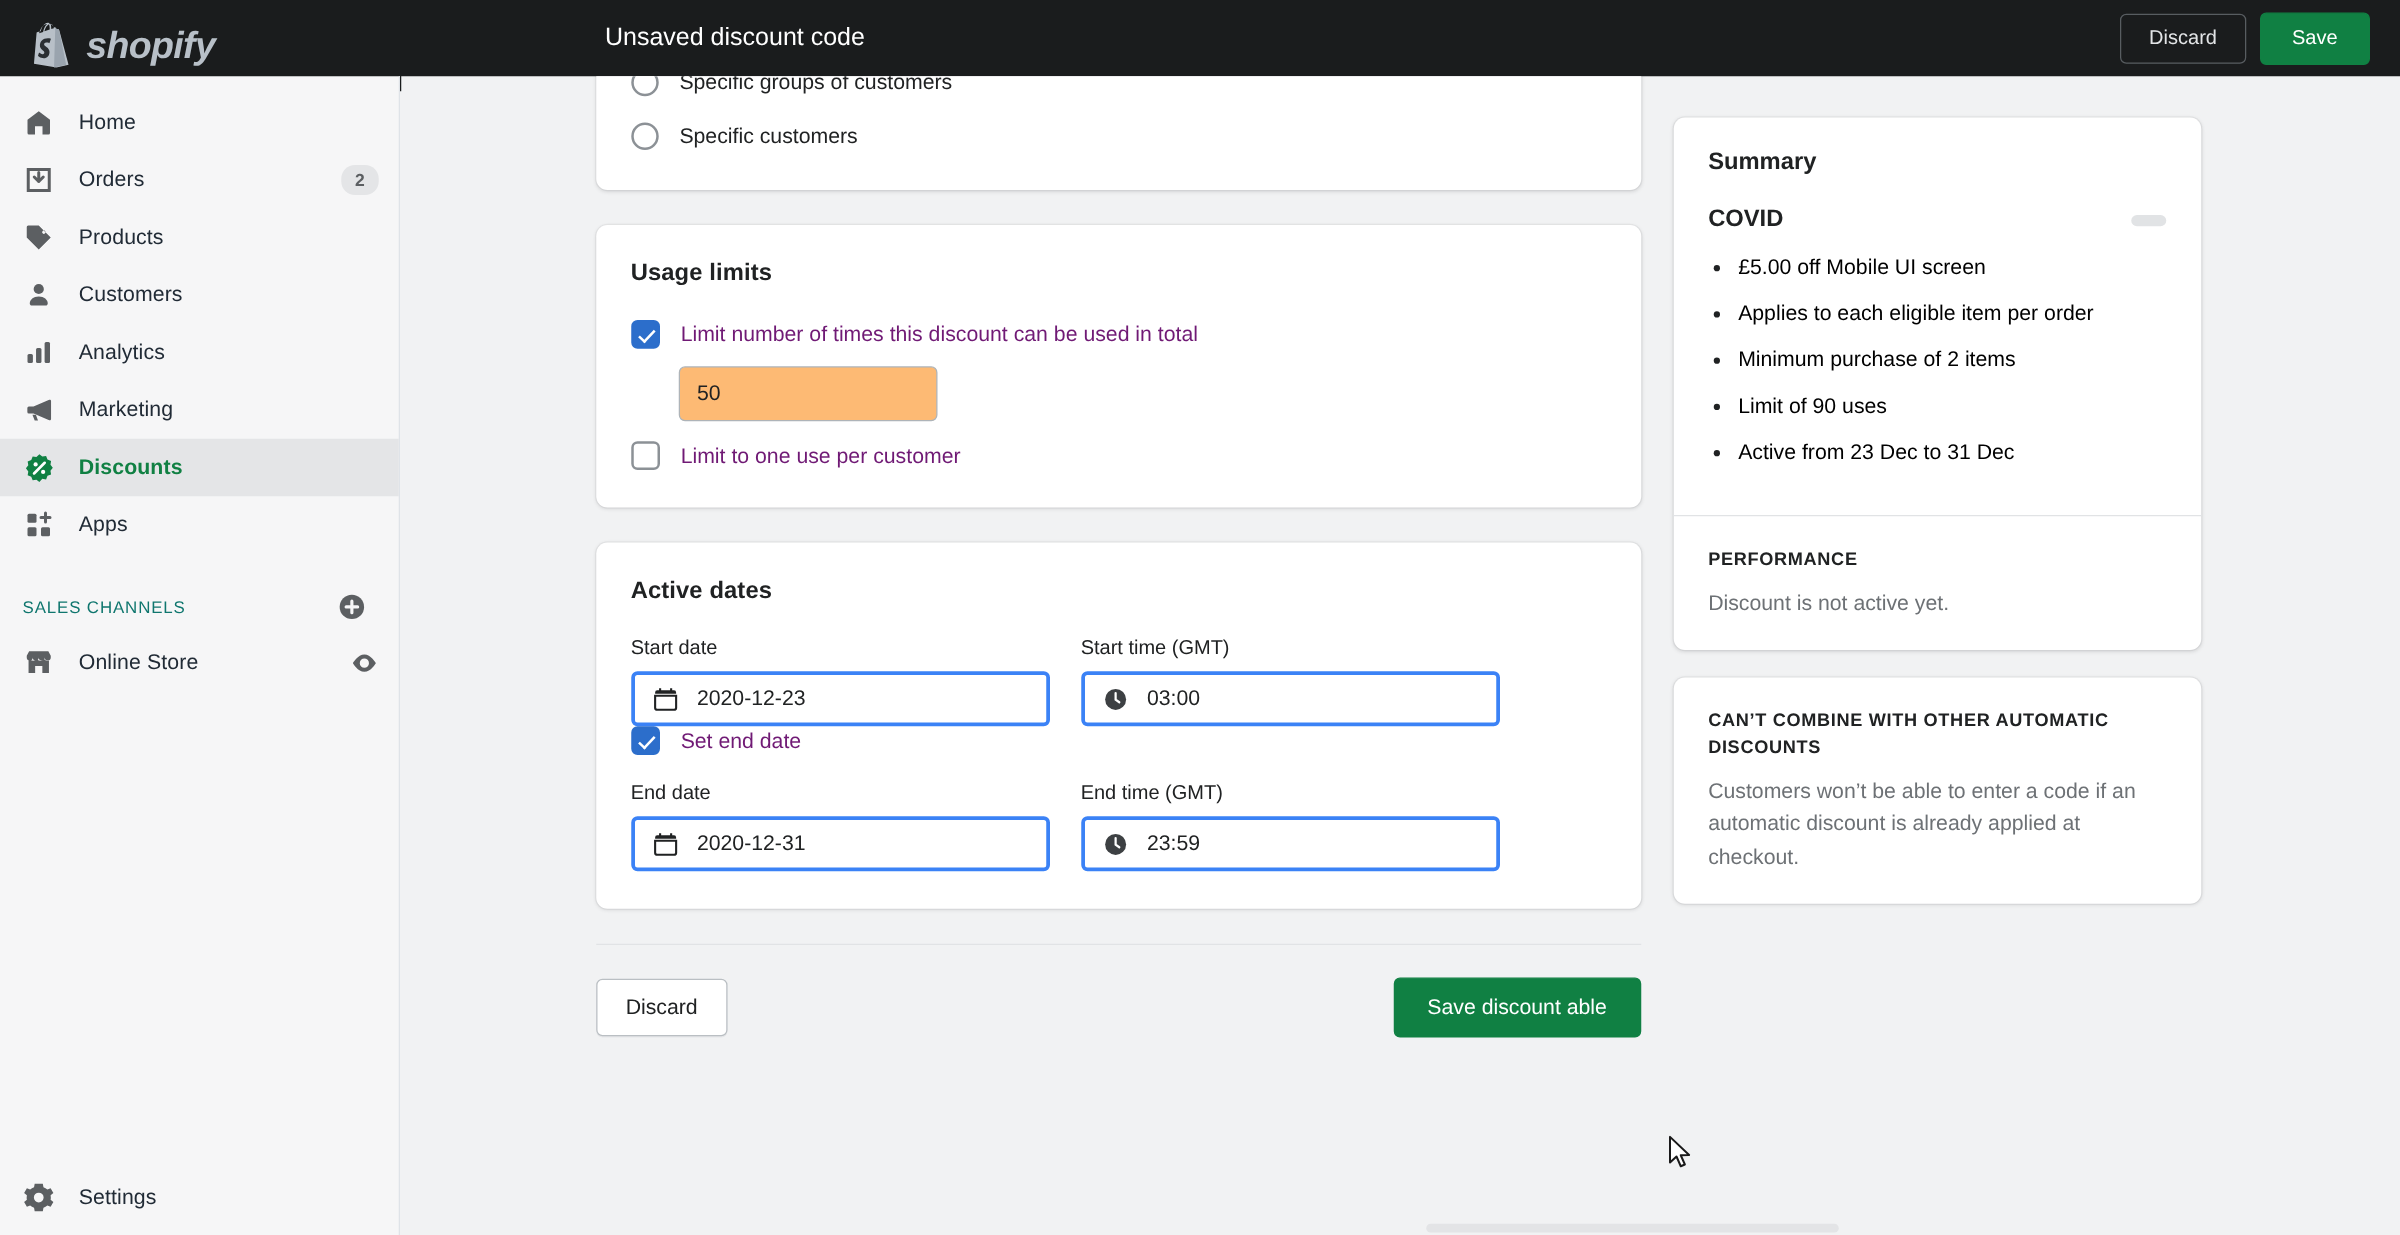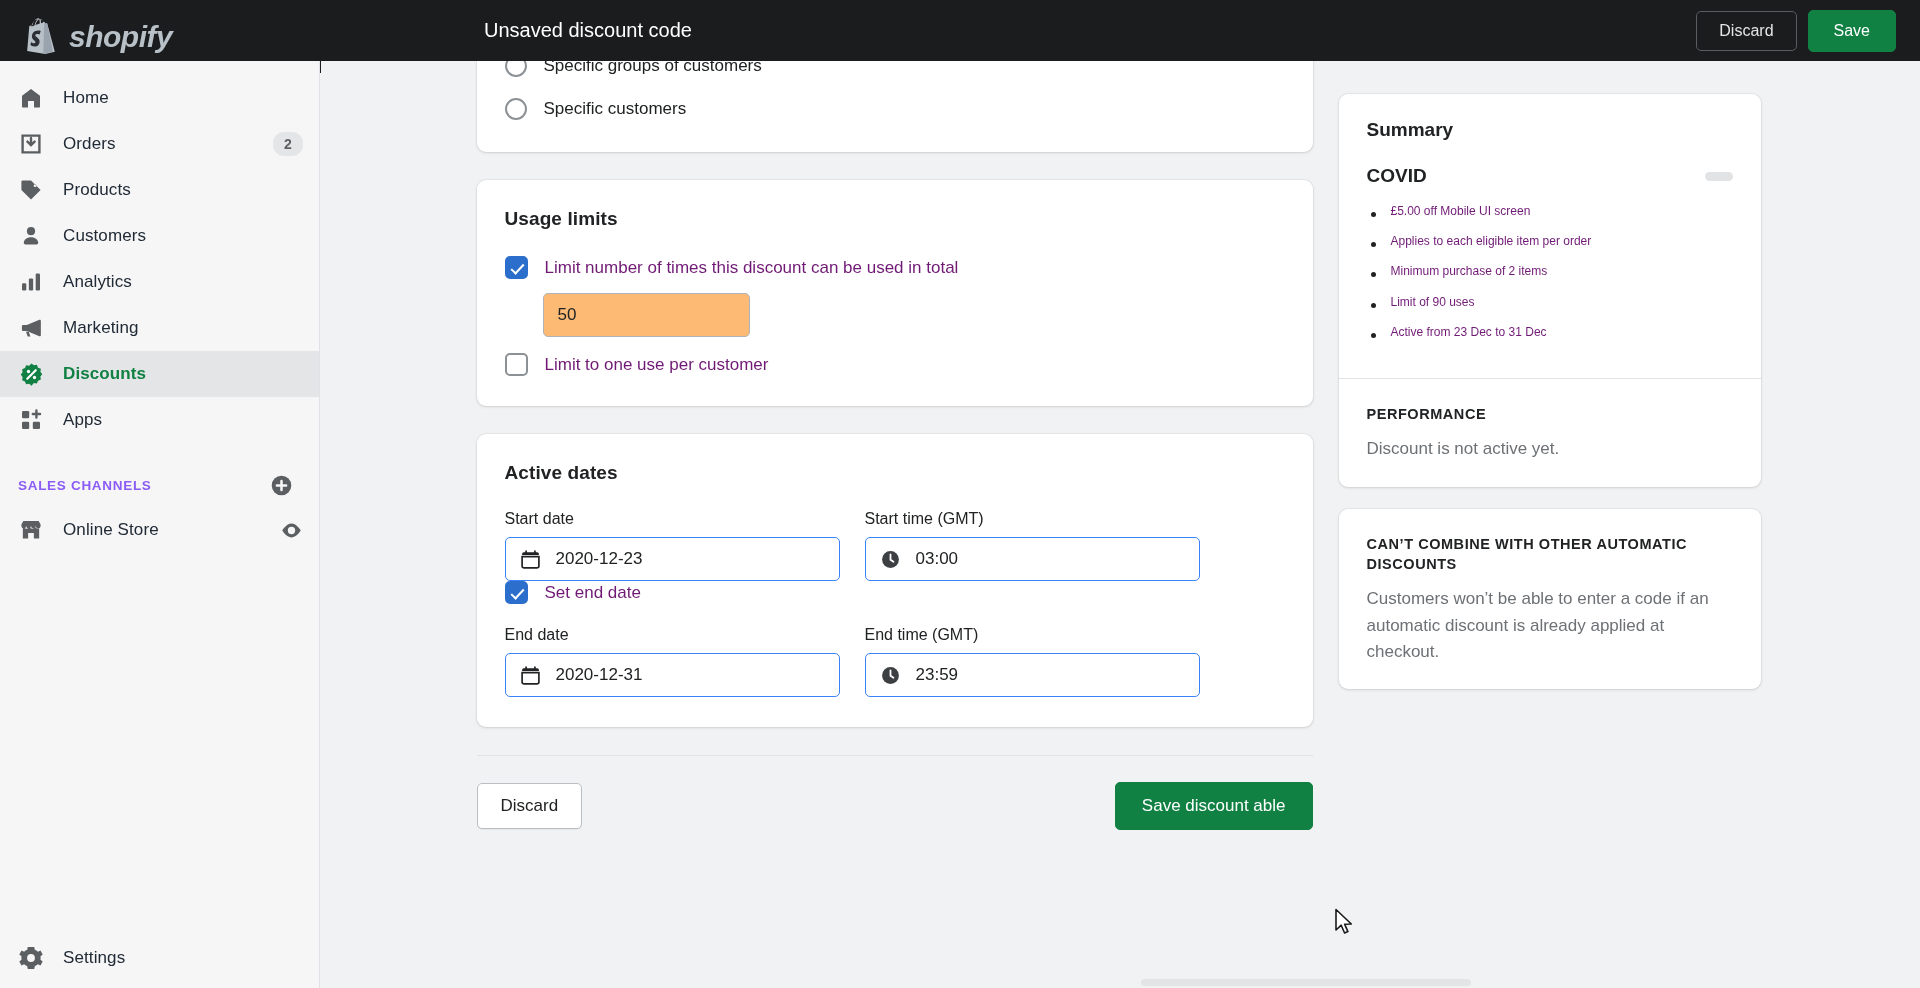--- a/index.html
+++ b/index.html
@@ -78,21 +78,21 @@
     background: #e4e5e7; color: #5c5f62;
     border-radius: 11px; min-width: 30px; height: 24px;
     display: flex; align-items: center; justify-content: center;
     font-size: 14px; font-weight: 600; padding: 0 8px;
   }
   .section-head {
     display: flex; align-items: center;
     height: 44px; padding: 0 26px 0 18px; margin-top: 20px;
   }
   .section-title {
-    font-size: 13.5px; font-weight: 700; color: #8b5cf6;
+    font-size: 13.5px; font-weight: 400; color: #0f766e;
     letter-spacing: .7px;
   }
   .section-add { margin-left: auto; cursor: pointer; display:flex; }
   .eye-btn { margin-left: auto; cursor: pointer; display:flex; }
   .settings-row {
     position: absolute; bottom: 0; left: 0; width: 100%;
     display: flex; align-items: center; height: 60px;
     padding-left: 18px; cursor: pointer;
   }
 
@@ -164,21 +164,21 @@
   }
 
   .grid2 {
     display: grid; grid-template-columns: 335px 335px;
     column-gap: 25px;
   }
   .field-label {
     font-size: 16px; color: #202223; margin-bottom: 9px;
   }
   .input-box {
-    height: 44px; border: 1px solid #3b82f6; border-radius: 5px;
+    height: 44px; border: 3px solid #3b82f6; border-radius: 5px;
     background: #fff; display: flex; align-items: center;
     padding: 0 14px; cursor: text;
   }
   .input-icon { margin-right: 15px; display: flex; flex:0 0 auto;}
   .input-val { font-size: 17px; color: #202223; }
   .row-gap { }
   .endrow { margin-top: 22px; }
 
   
   .sum-card {
@@ -194,21 +194,21 @@
     margin-top: 24px; margin-bottom: 16px;
   }
   .sum-code { font-size: 19px; font-weight: 600; color: #202223; }
   .sum-pill {
     margin-left: auto; width: 28px; height: 9px;
     border-radius: 5px; background: #e1e3e5;
   }
   .sum-list { list-style: none; }
   .sum-list li {
     position: relative; padding-left: 24px;
-    font-size: 12px; color: #701a75; margin-bottom: 14px;
+    font-size: 17px; color: #000000; margin-bottom: 14px;
     line-height: 1.35;
   }
   .sum-list li::before {
     content: ""; position: absolute; left: 4px; top: 9px;
     width: 5px; height: 5px; border-radius: 50%; background: #202223;
   }
   .sum-sub {
     font-size: 14.5px; font-weight: 700; color: #202223;
     letter-spacing: .55px; margin-bottom: 12px; line-height: 1.4;
   }

